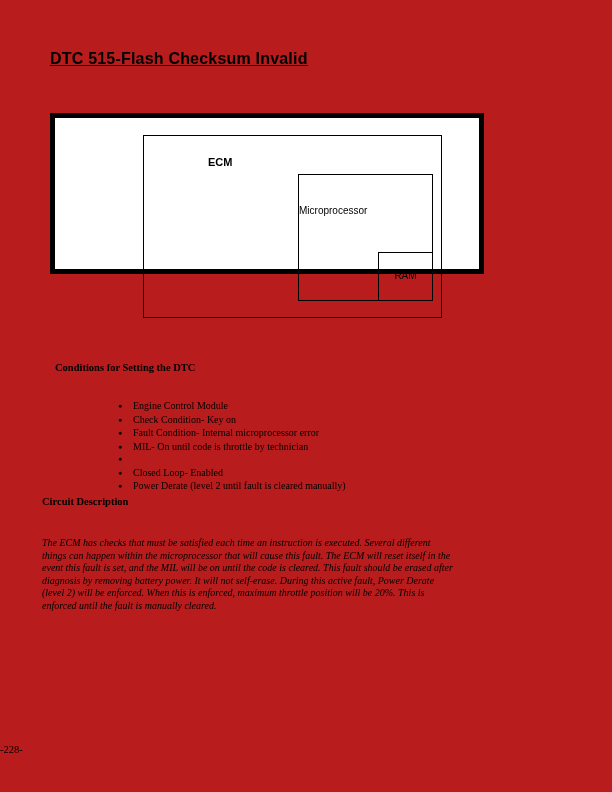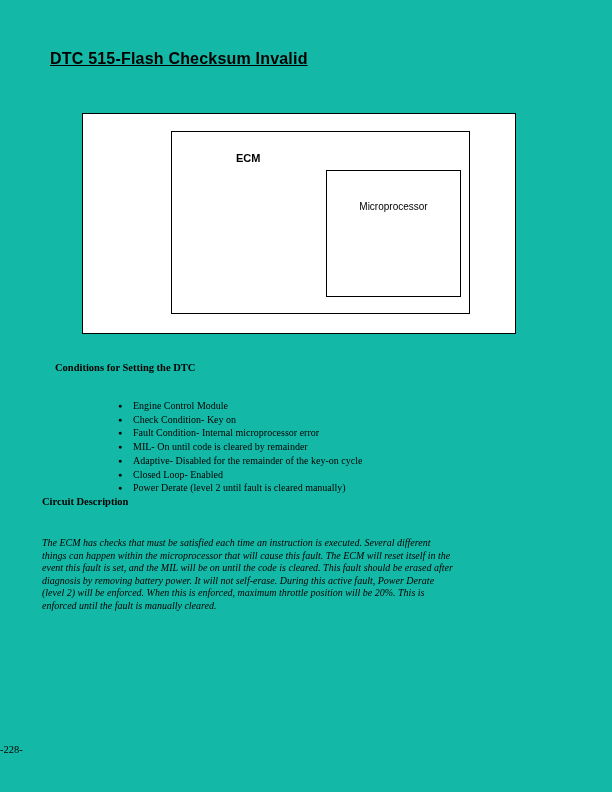--- a/index.html
+++ b/index.html
@@ -1,46 +1,45 @@
 <!DOCTYPE html>
 <html><head>
 <meta charset="utf-8">
 <style>
   html, body { margin: 0; padding: 0; background: #888; }
   .page {
     position: relative;
     width: 612px;
     height: 792px;
     margin: 0 auto;
-    background: #14b8a6;
+    background: #b91c1c;
     font-family: "Liberation Serif", serif;
     color: #000000;
     overflow: hidden;
   }
   .doc-title {
     position: absolute;
     left: 50px;
     top: 50px;
     font-family: "Liberation Sans", sans-serif;
     font-size: 16px;
     font-weight: bold;
     text-decoration: underline;
     letter-spacing: 0.2px;
   }
   
   .outer-box {
     position: absolute;
     left: 50px;
     top: 113px;
     width: 434px;
-    height: 221px;
-    border: 1px solid #000000;
+    height: 161px;
+    border: 5px solid #000000;
     box-sizing: border-box;
     background: #fff;
-    margin-left: 32px;
   }
   .ecm-box {
     position: absolute;
     left: 88px;
     top: 17px;
     width: 299px;
     height: 183px;
     border: 1px solid #000;
     box-sizing: border-box;
   }
@@ -59,21 +58,21 @@
     width: 135px;
     height: 127px;
     border: 1px solid #000;
     box-sizing: border-box;
   }
   .micro-label {
     position: absolute;
     left: 0;
     top: 30px;
     width: 100%;
-    text-align: center;
+    text-align: left;
     font-family: "Liberation Sans", sans-serif;
     font-size: 10px;
   }
   .ram-box {
     position: absolute;
     right: -1px;
     bottom: -1px;
     width: 55px;
     height: 49px;
     border: 1px solid #000;
@@ -145,20 +144,23 @@
 
 <div class="page">
 
   <div class="doc-title">DTC 515-Flash Checksum Invalid</div>
 
   <div class="outer-box">
     <div class="ecm-box">
       <div class="ecm-label">ECM</div>
       <div class="micro-box">
         <div class="micro-label">Microprocessor</div>
+        <div class="ram-box">
+          <div class="ram-label">RAM</div>
+        </div>
       </div>
     </div>
   </div>
 
   <div class="conditions-heading">Conditions for Setting the DTC</div>
 
   <div class="conditions-list">
     <div class="cond-item">
       <span class="bullet">●</span>
       <span>Engine Control Module</span>
@@ -166,25 +168,24 @@
     <div class="cond-item">
       <span class="bullet">●</span>
       <span>Check Condition- Key on</span>
     </div>
     <div class="cond-item">
       <span class="bullet">●</span>
       <span>Fault Condition- Internal microprocessor error</span>
     </div>
     <div class="cond-item">
       <span class="bullet">●</span>
-      <span>MIL- On until code is cleared by remainder</span>
-    </div>
-    <div class="cond-item">
-      <span class="bullet">●</span>
-      <span>Adaptive- Disabled for the remainder of the key-on cycle</span>
+      <span>MIL- On until code is throttle by technician</span>
+    </div>
+    <div class="cond-item">
+      <span class="bullet">●</span>
     </div>
     <div class="cond-item">
       <span class="bullet">●</span>
       <span>Closed Loop- Enabled</span>
     </div>
     <div class="cond-item">
       <span class="bullet">●</span>
       <span>Power Derate (level 2 until fault is cleared manually)</span>
     </div>
   </div>

